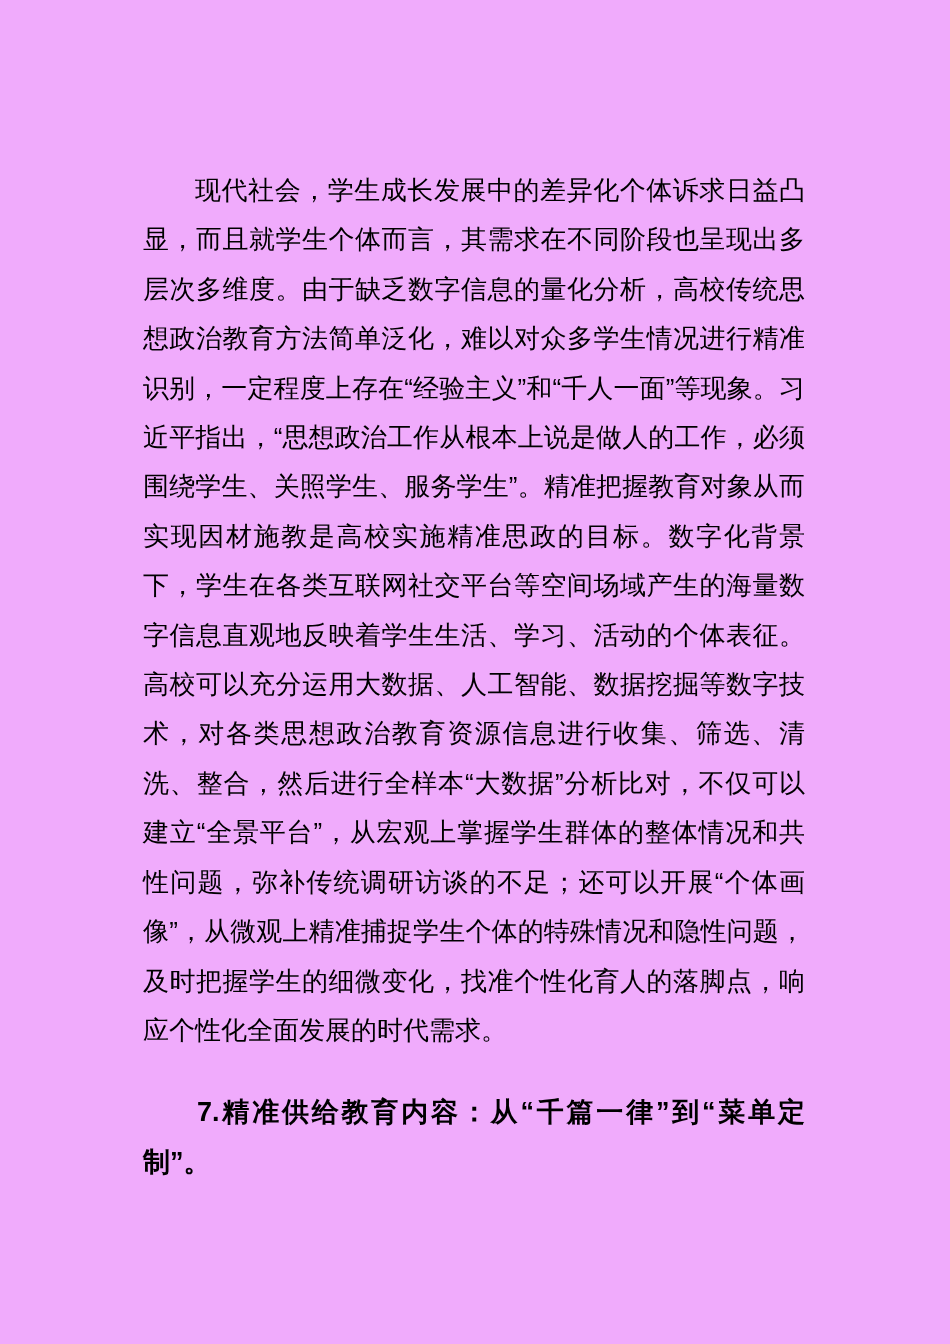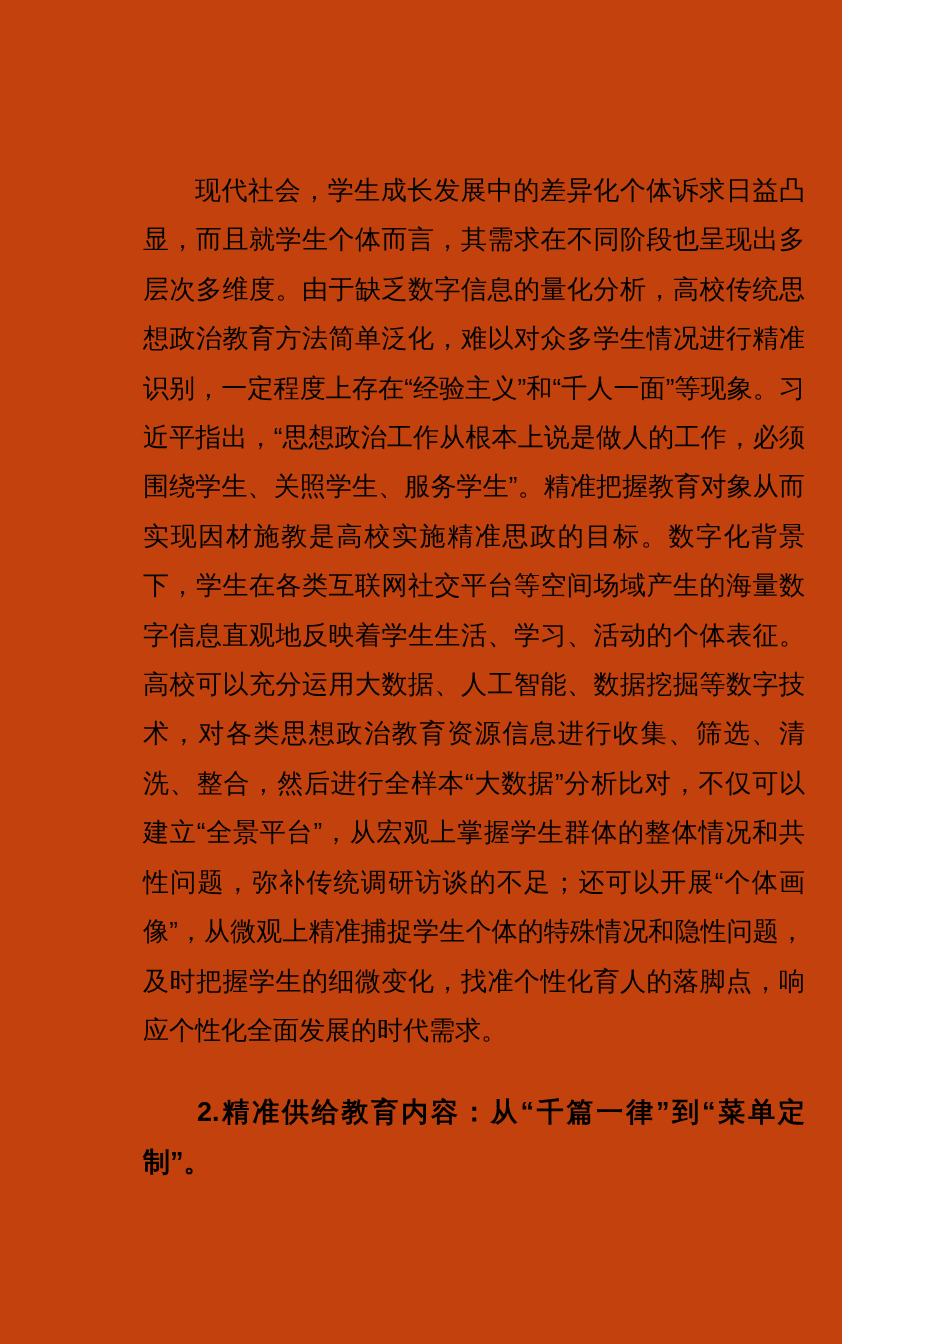--- a/index.html
+++ b/index.html
@@ -7,23 +7,23 @@
     padding: 0;
   }
   body {
     width: 950px;
     height: 1344px;
     background: #ffffff;
     overflow: hidden;
     font-family: "Liberation Sans", "DejaVu Sans", sans-serif;
   }
   .page {
-    width: 842px;
+    width: 950px;
     height: 1344px;
-    background: #c2410c;
+    background: #f0abfc;
   }
   .content {
     width: 662px;
     margin-left: 143px;
   }
   .body-paragraph {
     margin: 0;
     padding-top: 166px;
     font-size: 26px;
     line-height: 49.4px;
@@ -42,15 +42,15 @@
     text-indent: 2em;
     word-break: break-all;
   }
 </style>
 </head>
 <body>
 
 <div class="page">
   <div class="content">
     <p class="body-paragraph">现代社会，学生成长发展中的差异化个体诉求日益凸显，而且就学生个体而言，其需求在不同阶段也呈现出多层次多维度。由于缺乏数字信息的量化分析，高校传统思想政治教育方法简单泛化，难以对众多学生情况进行精准识别，一定程度上存在“经验主义”和“千人一面”等现象。习近平指出，“思想政治工作从根本上说是做人的工作，必须围绕学生、关照学生、服务学生”。精准把握教育对象从而实现因材施教是高校实施精准思政的目标。数字化背景下，学生在各类互联网社交平台等空间场域产生的海量数字信息直观地反映着学生生活、学习、活动的个体表征。高校可以充分运用大数据、人工智能、数据挖掘等数字技术，对各类思想政治教育资源信息进行收集、筛选、清洗、整合，然后进行全样本“大数据”分析比对，不仅可以建立“全景平台”，从宏观上掌握学生群体的整体情况和共性问题，弥补传统调研访谈的不足；还可以开展“个体画像”，从微观上精准捕捉学生个体的特殊情况和隐性问题，及时把握学生的细微变化，找准个性化育人的落脚点，响应个性化全面发展的时代需求。</p>
-    <h2 class="section-heading">2.精准供给教育内容：从“千篇一律”到“菜单定制”。</h2>
+    <h2 class="section-heading">7.精准供给教育内容：从“千篇一律”到“菜单定制”。</h2>
   </div>
 </div>
 
 </body></html>

